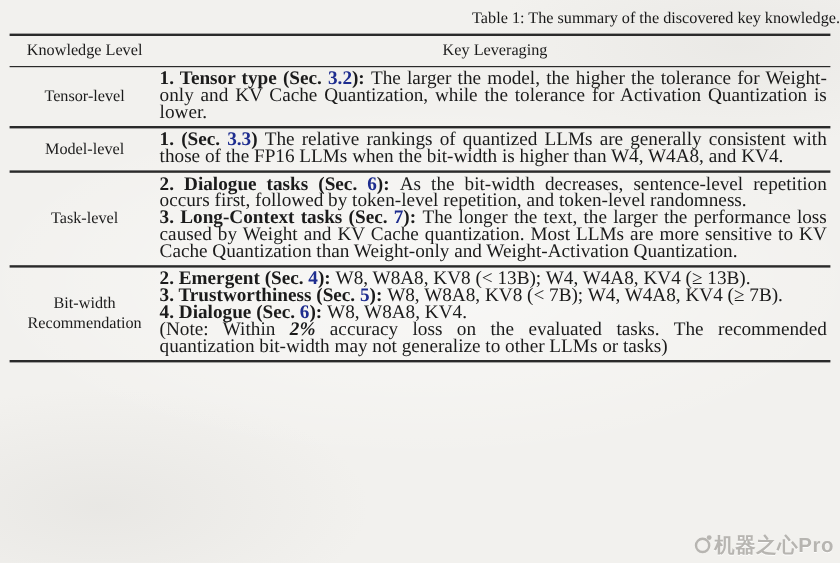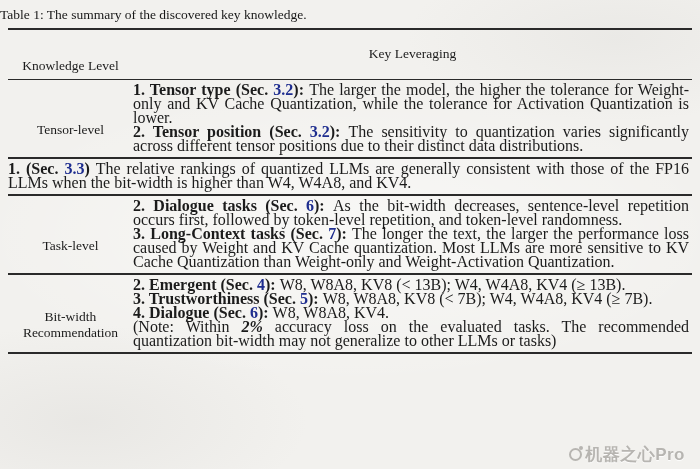--- a/index.html
+++ b/index.html
@@ -9,57 +9,57 @@
     background-image:
       radial-gradient(ellipse 320px 140px at 12% 90%, rgba(190,188,184,.18), transparent 70%),
       radial-gradient(ellipse 300px 120px at 88% 8%, rgba(190,188,184,.15), transparent 70%),
       radial-gradient(ellipse 500px 200px at 50% 50%, rgba(255,255,255,.5), transparent 75%);
     font-family:"Liberation Serif","DejaVu Serif",serif;
     color:#1b1b1b;
     -webkit-font-smoothing:antialiased;
   }
   .caption{
     padding-top:7px;height:21px;line-height:16px;
-    text-align:left;font-size:13.5px;color:#181818;
+    text-align:right;font-size:13.5px;color:#181818;
   }
   .tbl{
     margin:0 8px;border-top:2.5px solid #2a2a2a;
   }
   .hdr-row{
     display:flex;align-items:center;
     border-bottom:1.5px solid #2a2a2a;
     padding:4px 0;font-size:13.5px;
   }
   .row{
     display:flex;align-items:stretch;
     border-bottom:2px solid #2a2a2a;
     padding:3.5px 0;
   }
   .row:last-child{border-bottom:2.5px solid #2a2a2a;}
   .level-col{
     width:125px;flex:0 0 125px;
     display:flex;align-items:center;justify-content:center;
     text-align:center;font-size:13.5px;line-height:16.8px;
-    padding:0 6px;box-sizing:border-box;margin-top:24px;
+    padding:0 6px;box-sizing:border-box;
   }
   .hdr-row .level-col{font-size:13.5px;}
   .key-col{
     flex:1;min-width:0;text-align:center;
   }
   .row .key-col{
     text-align:justify;font-size:16px;line-height:14px;
     padding-right:3px;
   }
   .para{margin:0;}
   .seg-b{font-weight:bold;}
   .seg-bl{font-weight:bold;}
   .seg-i{}
   .seg-bi{font-style:italic;font-weight:bold;}
   .watermark{
-    position:absolute;right:15px;bottom:3px;
+    position:absolute;right:5px;bottom:3px;
     display:flex;align-items:center;gap:3px;
     color:#b7b5b1;font-size:17px;font-weight:bold;
     font-family:"Liberation Sans","DejaVu Sans",sans-serif;
     letter-spacing:.5px;
     text-shadow:0 1px 0 rgba(255,255,255,.8);
     user-select:none;
   }
   .wm-logo{
     width:13px;height:13px;border:2.5px solid #b7b5b1;border-radius:50%;
     box-sizing:border-box;position:relative;display:inline-block;
@@ -77,24 +77,24 @@
 <div class="tbl">
   <div class="hdr-row">
     <div class="level-col">Knowledge Level</div>
     <div class="key-col">Key Leveraging</div>
   </div>
   <div id="table-body">
       <div class="row">
         <div class="level-col">Tensor-level</div>
         <div class="key-col">
           <div class="para"><span class="seg-b">1. Tensor type (Sec. </span><span class="seg-bl" style="color: rgb(30, 45, 143);">3.2</span><span class="seg-b">): </span><span class="seg-r">The larger the model, the higher the tolerance for Weight-only and KV Cache Quantization, while the tolerance for Activation Quantization is lower.</span></div>
-          <div class="para"><span class="seg-b">2. Tensor position (Sec. </span><span class="seg-bl" style="color: rgb(30, 45, 143);">3.2</span><span class="seg-b">): </span><span class="seg-r">The sensitivity to quantization varies significantly across different tensor positions due to their distinct data distributions.</span></div>
         </div>
       </div>
       <div class="row">
+        <div class="level-col">Model-level</div>
         <div class="key-col">
           <div class="para"><span class="seg-b">1. (Sec. </span><span class="seg-bl" style="color: rgb(30, 45, 143);">3.3</span><span class="seg-b">) </span><span class="seg-r">The relative rankings of quantized LLMs are generally consistent with those of the FP16 LLMs when the bit-width is higher than W4, W4A8, and KV4.</span></div>
         </div>
       </div>
       <div class="row">
         <div class="level-col">Task-level</div>
         <div class="key-col">
           <div class="para"><span class="seg-b">2. Dialogue tasks (Sec. </span><span class="seg-bl" style="color: rgb(30, 45, 143);">6</span><span class="seg-b">): </span><span class="seg-r">As the bit-width decreases, sentence-level repetition occurs first, followed by token-level repetition, and token-level randomness.</span></div>
           <div class="para"><span class="seg-b">3. Long-Context tasks (Sec. </span><span class="seg-bl" style="color: rgb(30, 45, 143);">7</span><span class="seg-b">): </span><span class="seg-r">The longer the text, the larger the performance loss caused by Weight and KV Cache quantization. Most LLMs are more sensitive to KV Cache Quantization than Weight-only and Weight-Activation Quantization.</span></div>
         </div>

